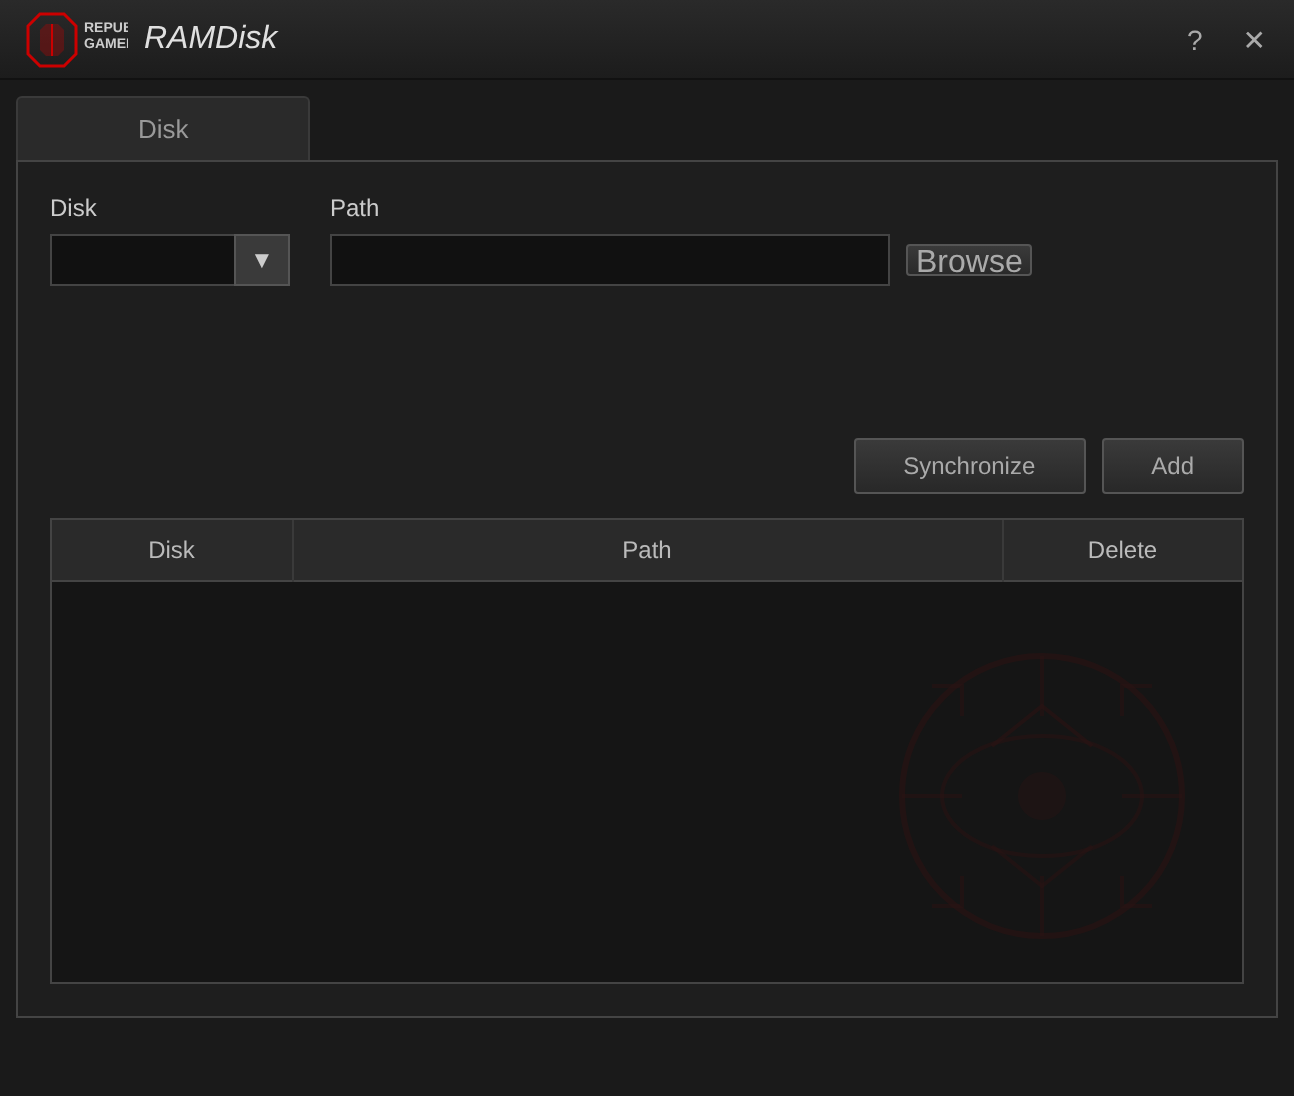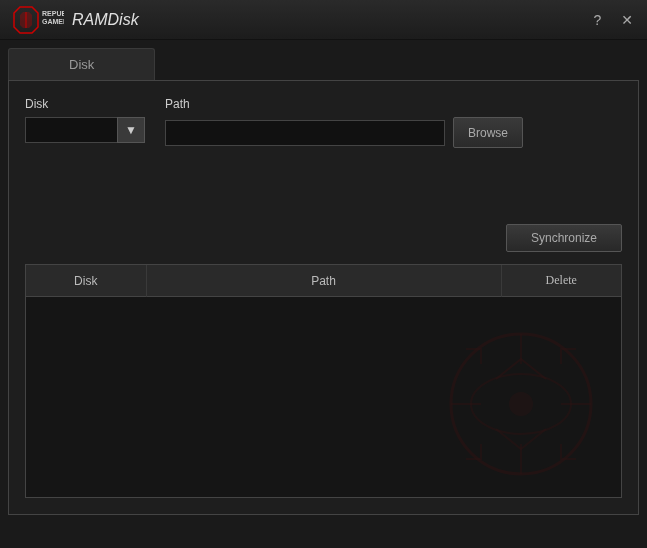--- a/index.html
+++ b/index.html
@@ -149,26 +149,26 @@
       width: 280px;
       height: 26px;
       background: #111;
       border: 1px solid #444;
       color: #ccc;
       padding: 2px 6px;
       font-size: 12px;
     }
 
     .browse-btn {
-      height: 31px;
-      padding: 0 14px;
+      height: 16px;
+      padding: 0 4px;
       background: linear-gradient(to bottom, #3a3a3a, #2a2a2a);
       border: 1px solid #555;
       color: #aaa;
-      font-size: 12px;
+      font-size: 16px;
       cursor: pointer;
       border-radius: 2px;
     }
 
     .path-row {
       display: flex;
       gap: 8px;
       align-items: center;
     }
 
@@ -233,21 +233,21 @@
 
     .rog-watermark {
       position: absolute;
       right: 20px;
       bottom: 10px;
       opacity: 0.15;
     }
 
     .col-disk { width: 120px; }
     .col-path { width: auto; }
-    .col-delete { width: 120px; font-family: Liberation Serif, serif; }
+    .col-delete { width: 120px; }
 
     
     .rog-text {
       font-size: 7px;
       fill: #ccc;
       font-weight: bold;
     }
   </style>
 </head>
 <body>
@@ -296,20 +296,21 @@
         <input type="text" class="path-input" style="">
         <button class="browse-btn">Browse</button>
       </div>
     </div>
   </div>
 
   <div class="spacer"></div>
 
   <div class="action-buttons">
     <button class="action-btn">Synchronize</button>
+    <button class="action-btn">Add</button>
   </div>
 
   <div class="data-table-container">
     <table class="data-table">
       <thead>
         <tr>
           <th class="col-disk">Disk</th>
           <th class="col-path">Path</th>
           <th class="col-delete">Delete</th>
         </tr>

